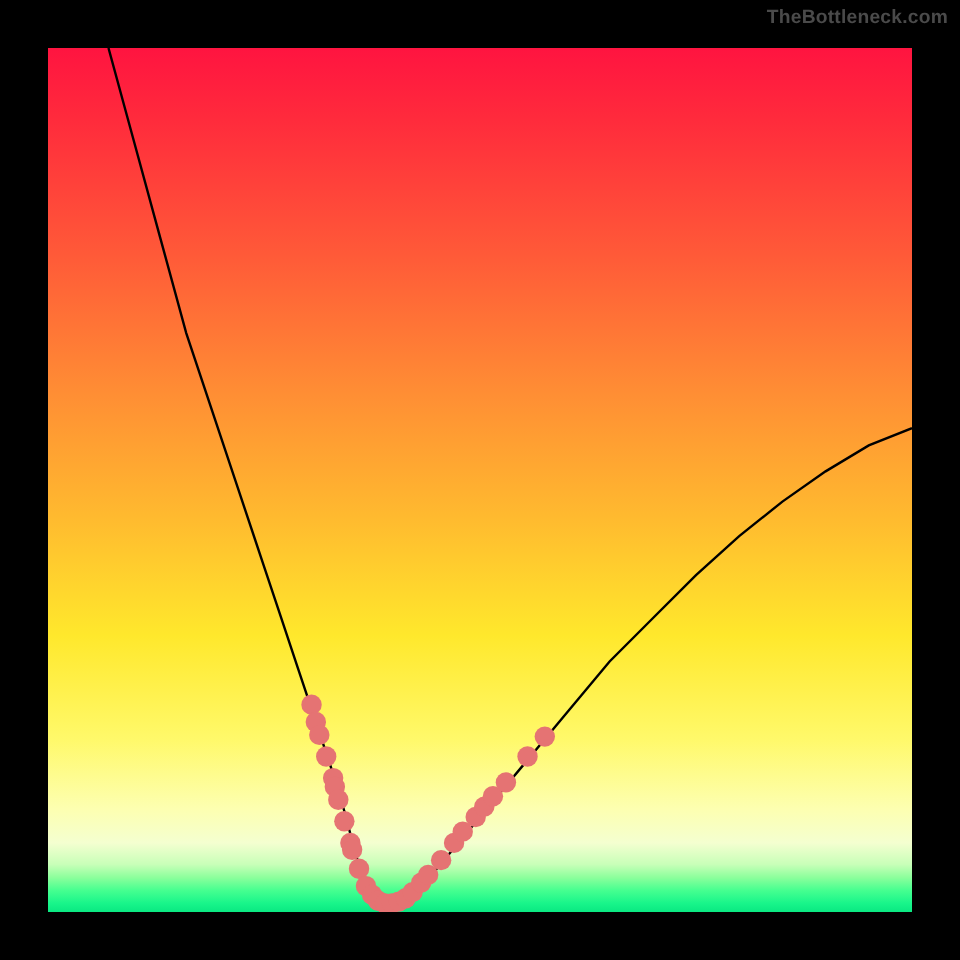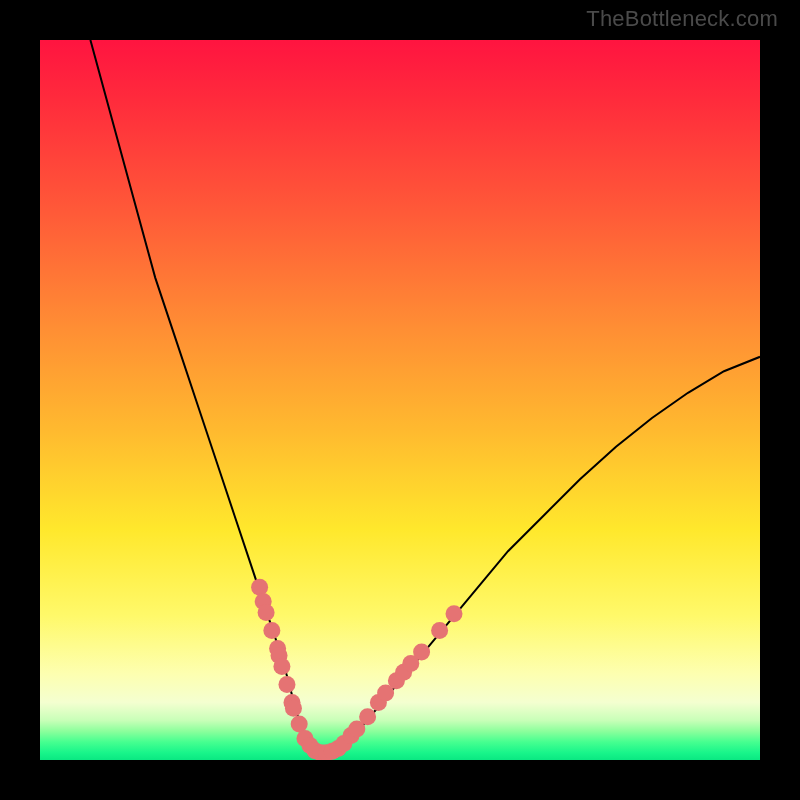--- a/index.html
+++ b/index.html
@@ -13,24 +13,24 @@
   }
   .frame {
     position: relative;
     width: 800px;
     height: 800px;
     background: #000;
   }
   .watermark {
     position: absolute;
     top: 6px;
-    right: 22px;
+    right: 10px;
     color: #4a4a4a;
-    font-size: 22px;
-    font-weight: normal;
+    font-size: 16px;
+    font-weight: bold;
     letter-spacing: 0.2px;
     z-index: 10;
     user-select: none;
   }
   .plot-area {
     position: absolute;
     left: 40px;
     top: 40px;
     width: 720px;
     height: 720px;

